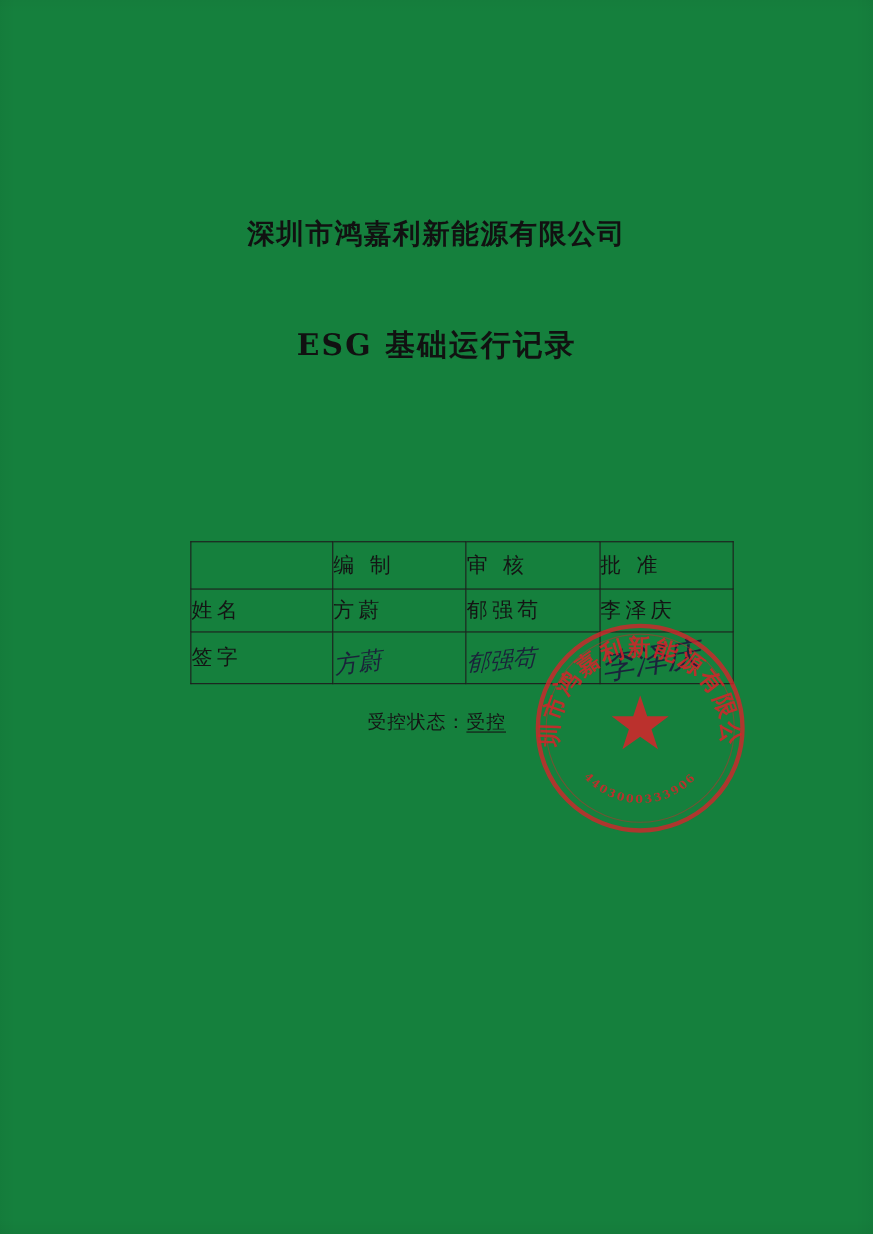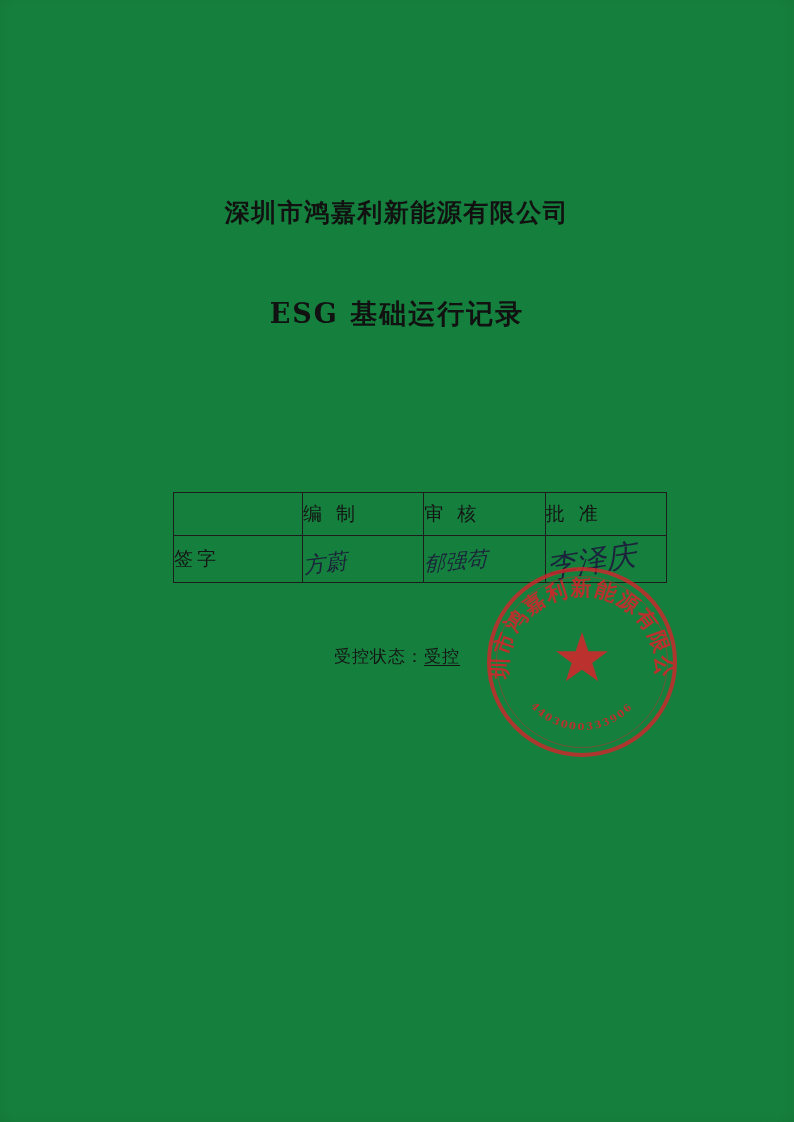--- a/index.html
+++ b/index.html
@@ -186,20 +186,26 @@
   <div class="doc-title-main">ESG 基础运行记录</div>
 
   <div class="sig-table-wrap">
     <table class="sig-table">
       <tbody>
         <tr class="header-row">
           <td class="label-col"></td>
           <td>编 制</td>
           <td>审 核</td>
           <td>批 准</td>
+        </tr>
+        <tr>
+          <td class="label-col">姓名</td>
+          <td>方蔚</td>
+          <td>郁强苟</td>
+          <td>李泽庆</td>
         </tr>
         <tr class="sign-row">
           <td class="label-col">签字</td>
           <td class="sig-cell">
             <span class="handwrite">方蔚</span>
           </td>
           <td class="sig-cell">
             <span class="handwrite hw-2">郁强苟</span>
           </td>
           <td class="sig-cell">

